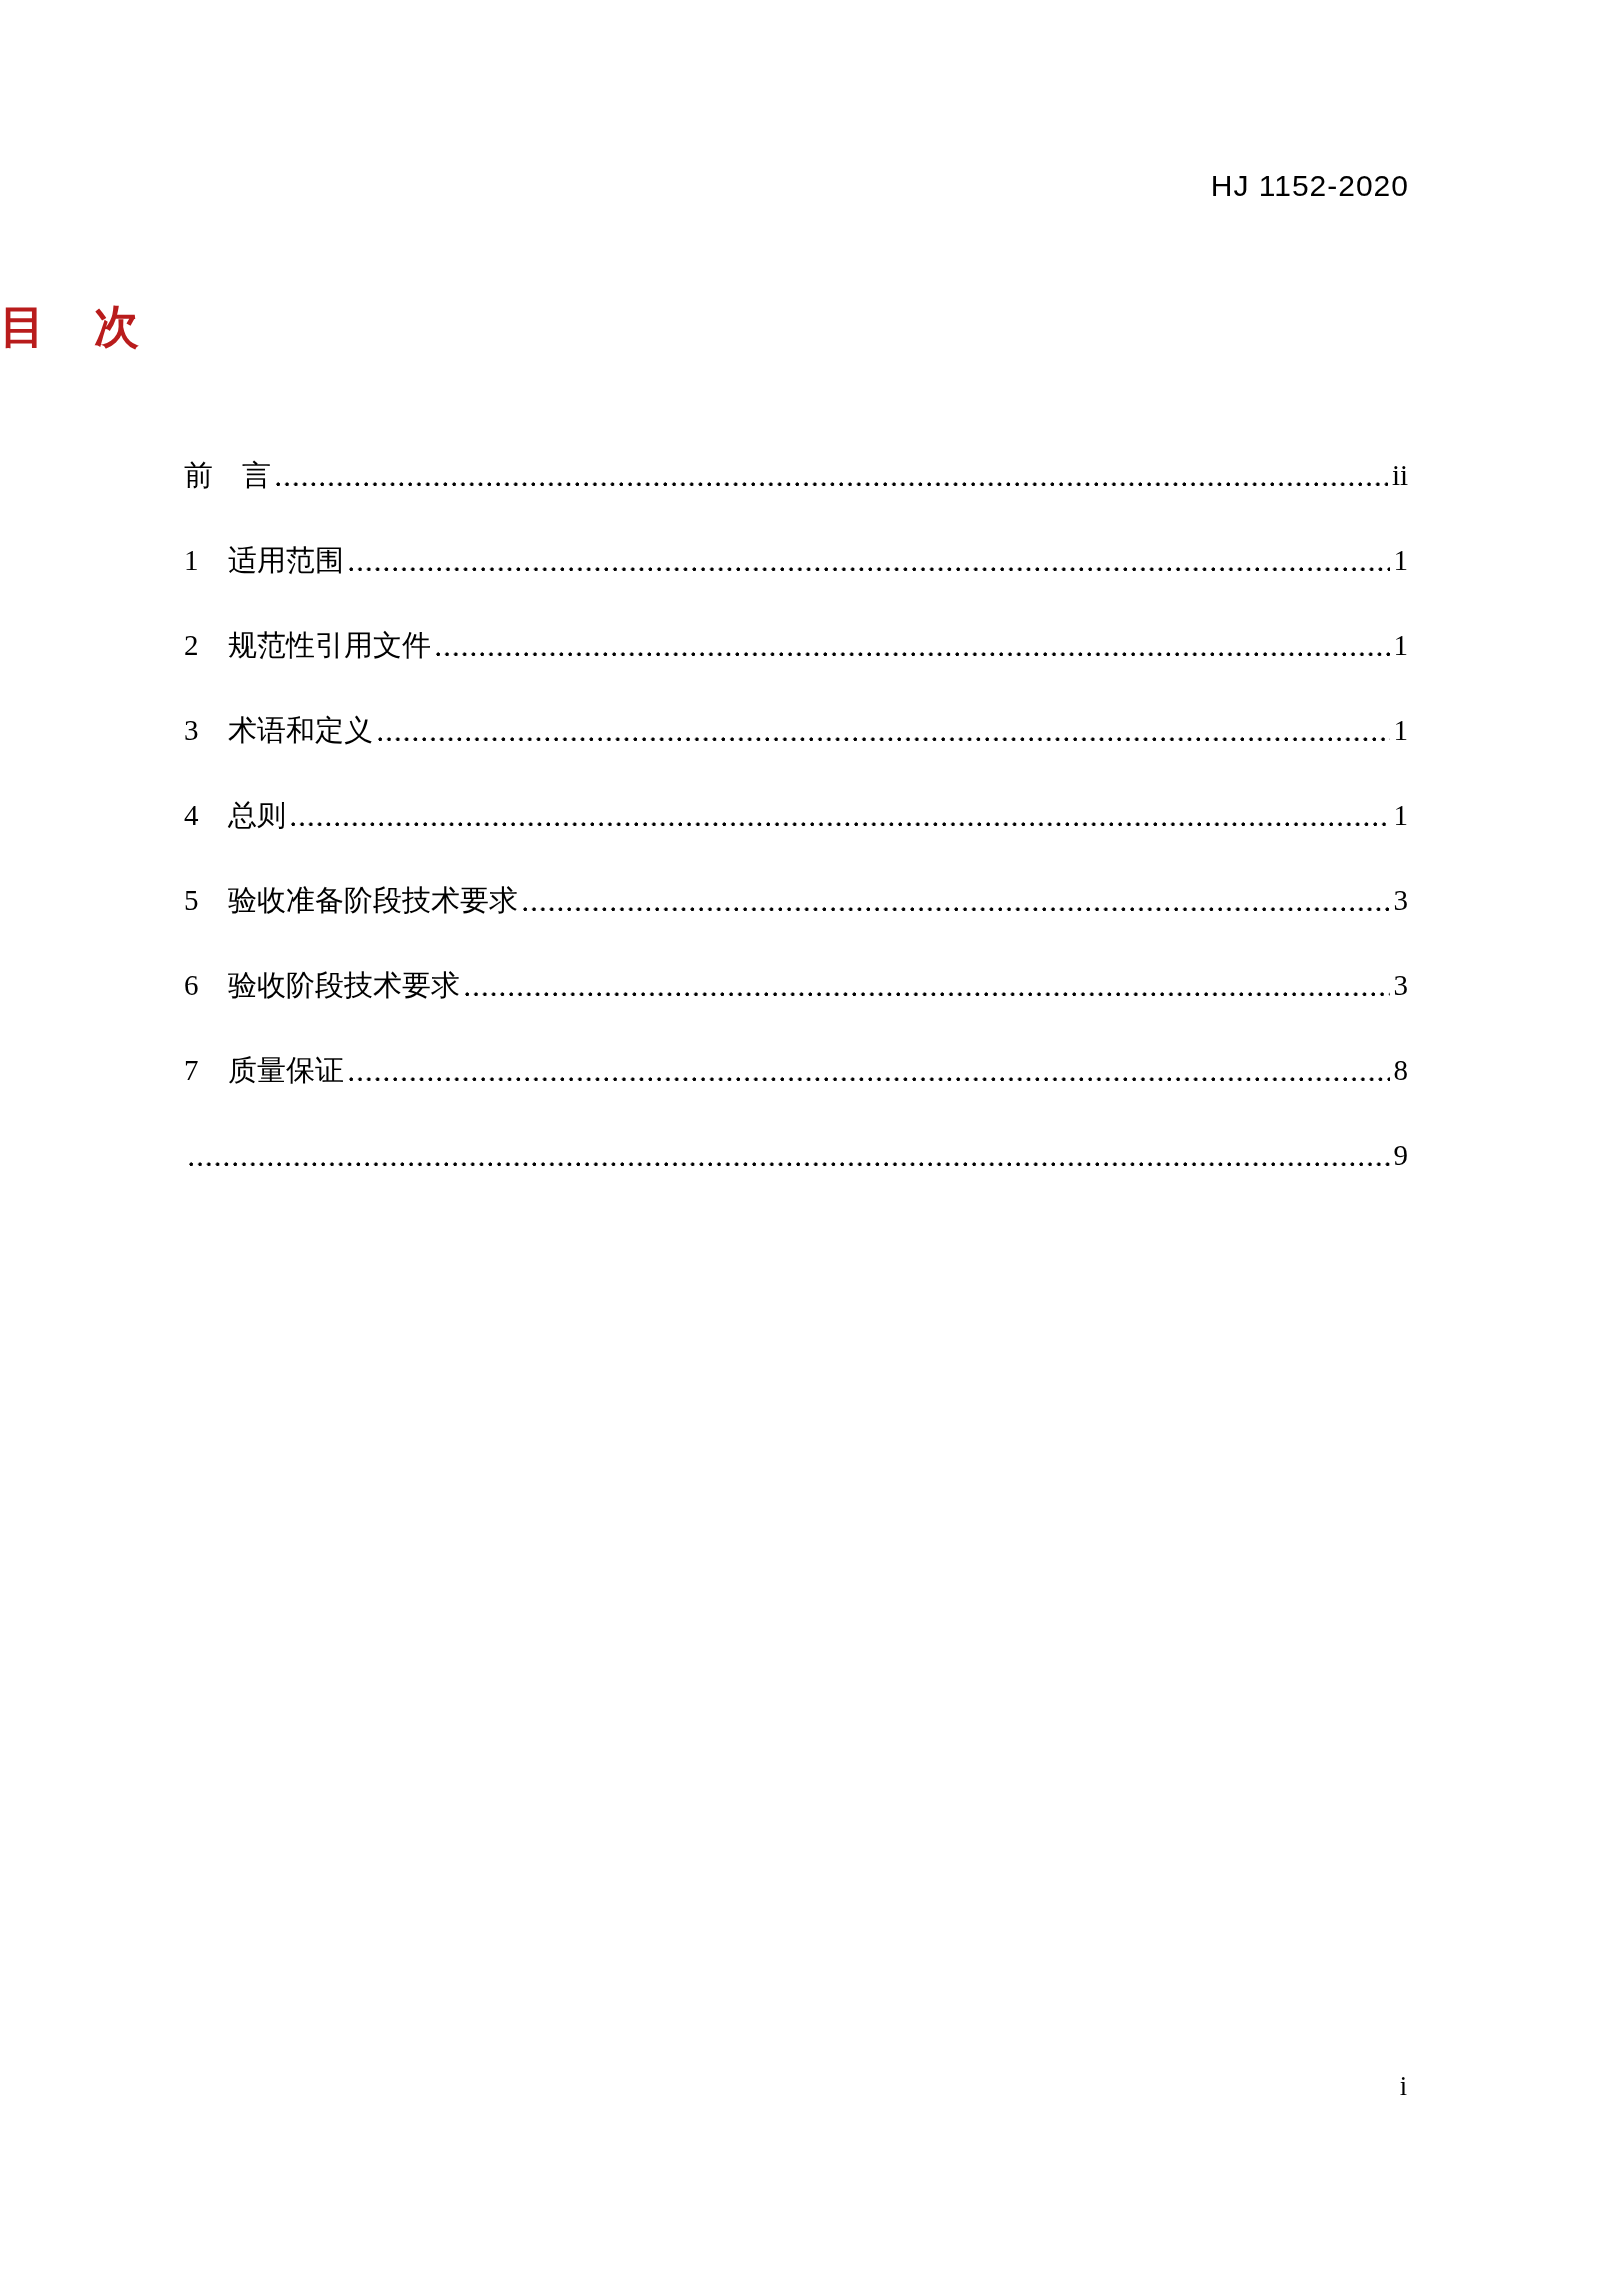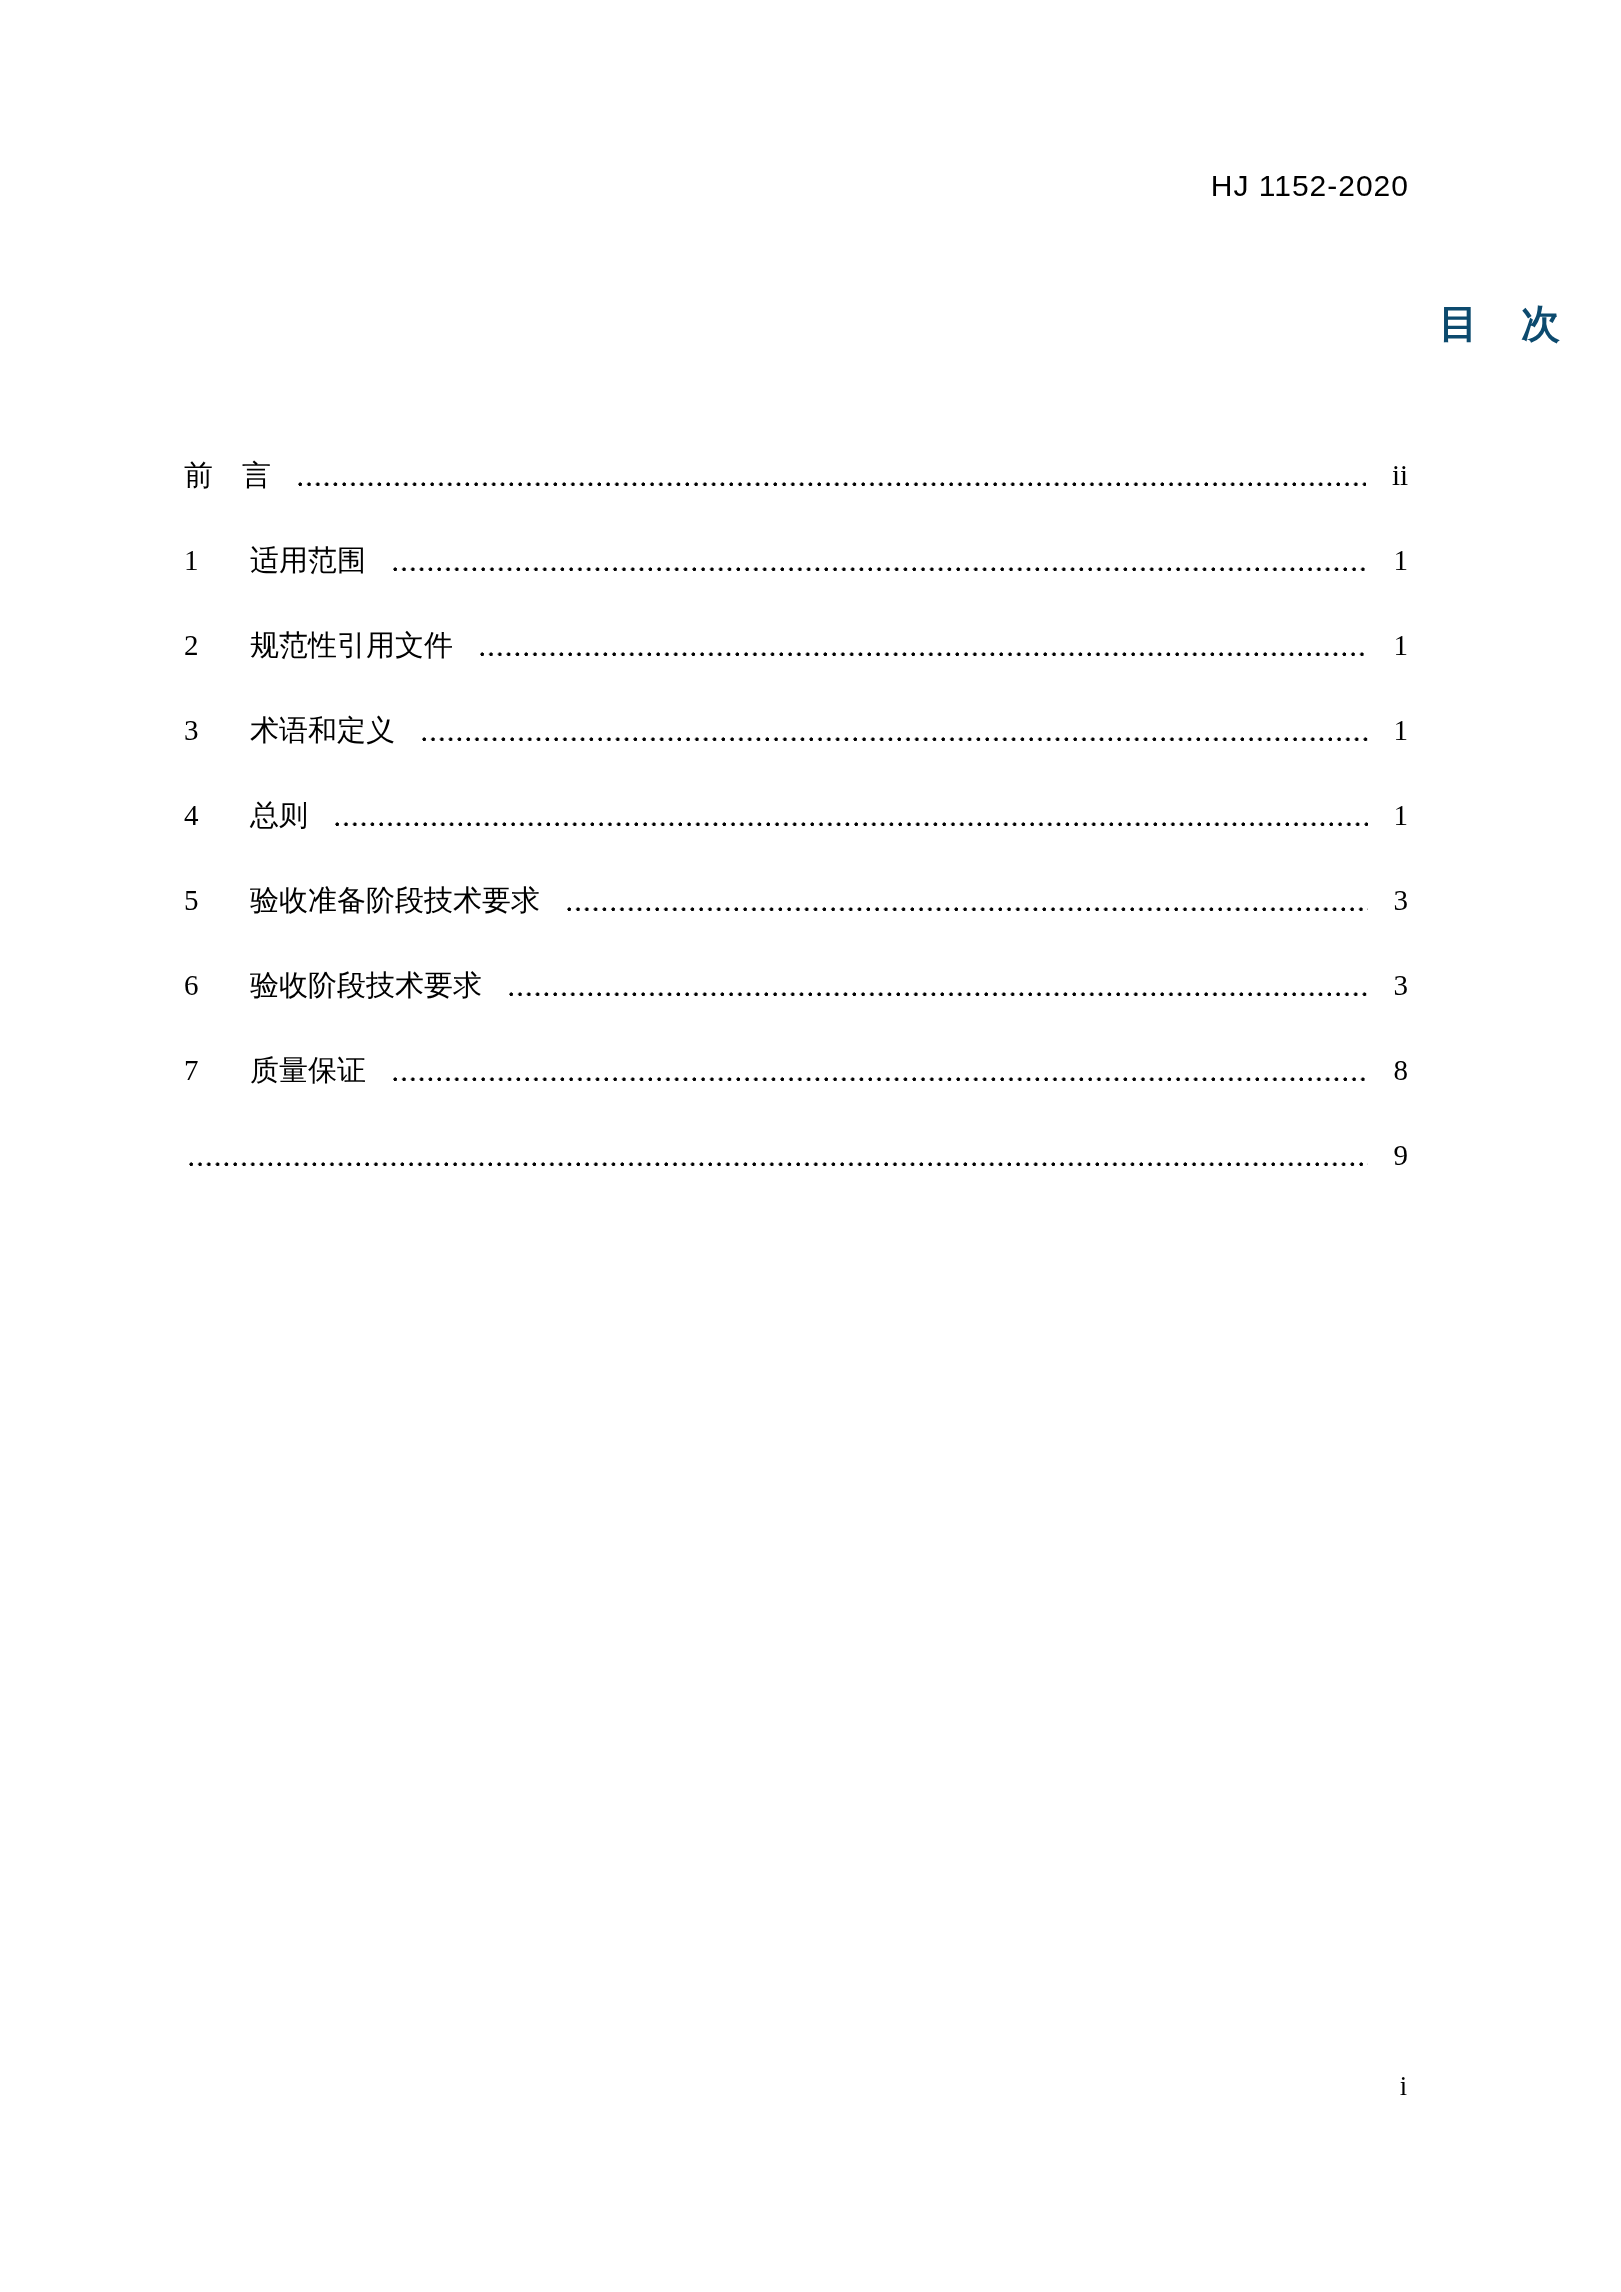--- a/index.html
+++ b/index.html
@@ -24,42 +24,41 @@
     font-size: 30px;
     letter-spacing: 1px;
     color: #000;
     white-space: nowrap;
   }
   .doc-title {
     position: absolute;
     top: 297px;
     left: 0;
     width: 100%;
-    text-align: right;
+    text-align: left;
     font-family: "Liberation Sans", "DejaVu Sans", sans-serif;
     font-weight: bold;
-    font-size: 39px;
+    font-size: 45px;
     letter-spacing: 2px;
-    color: #0c4a6e;
+    color: #b91c1c;
   }
   .toc {
     position: absolute;
     left: 184px;
     right: 154px;
     top: 459px;
   }
   .toc-row {
     display: flex;
     align-items: flex-start;
     font-size: 29px;
     line-height: 33px;
     height: 33px;
     margin-bottom: 52px;
     white-space: nowrap;
-    gap: 22px;
   }
   .toc-num {
     display: inline-block;
     width: 44px;
     flex: 0 0 44px;
   }
   .toc-label {
     flex: 0 0 auto;
   }
   .leader {

